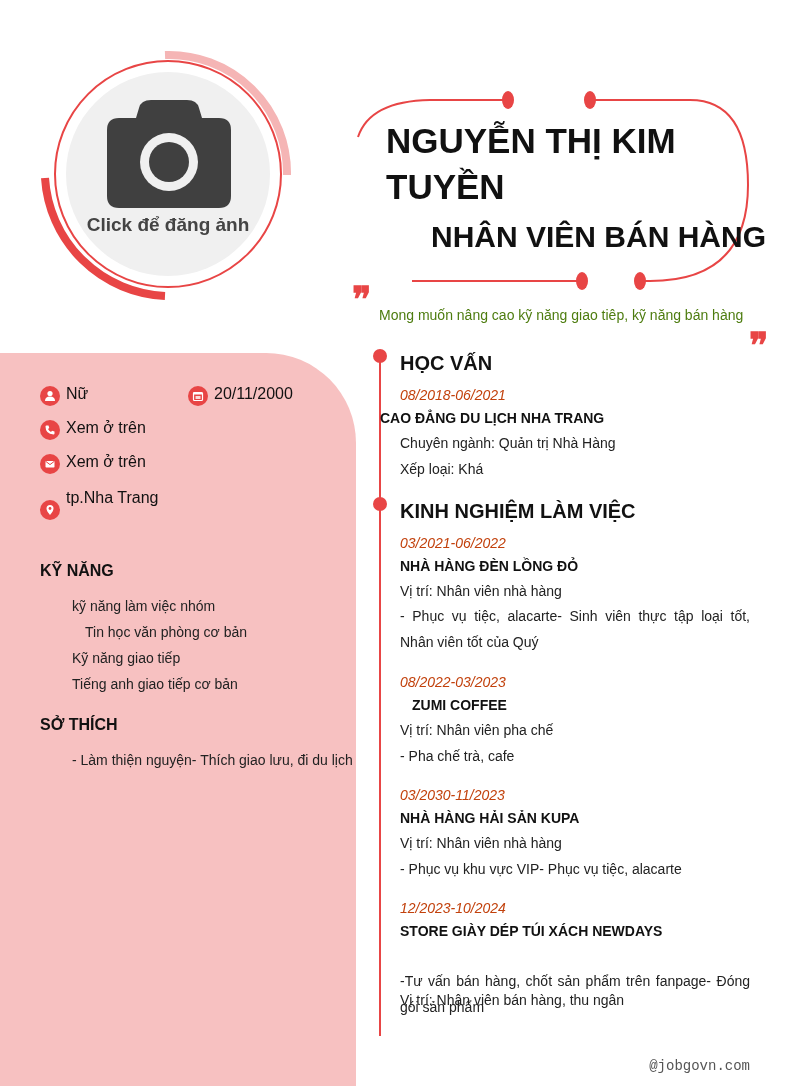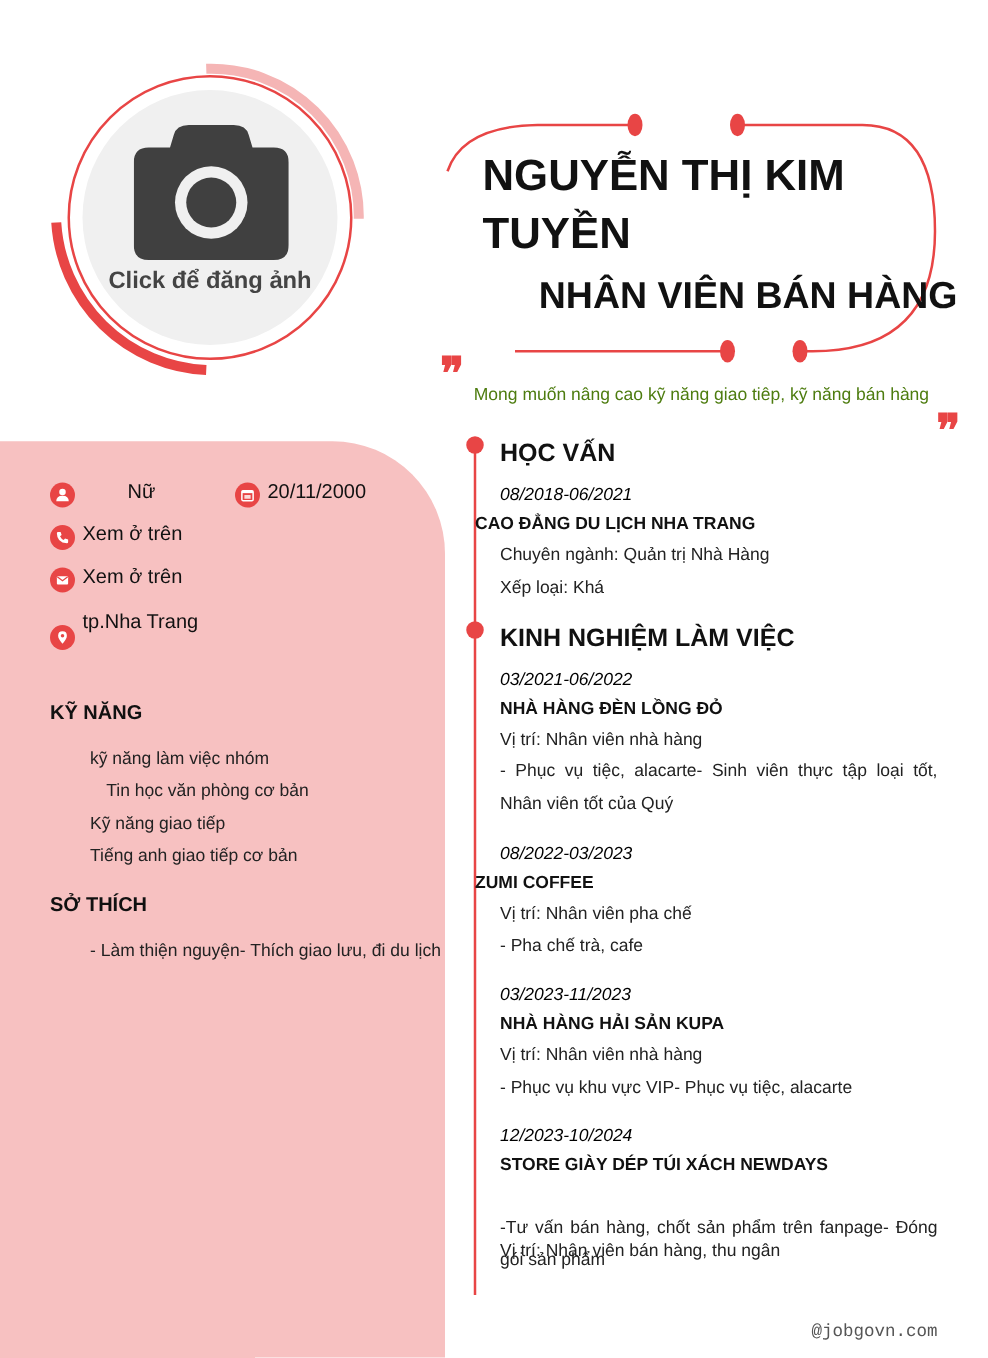--- a/index.html
+++ b/index.html
@@ -30,21 +30,21 @@
   .c-icon { width:20px; height:20px; border-radius:50%; background:#e84545; margin-right:6px; flex-shrink:0; display:flex; align-items:center; justify-content:center; margin-top:1px; }
   .c-icon svg { width:12px; height:12px; }
 
   .section-title { font-size:16px; font-weight:bold; color:#111; }
   .skill { font-size:14px; color:#222;margin-left:32px; }
 
   
   .timeline-line { left:379px; top:356px; width:2px; height:680px; background:#e84545; }
   .t-dot { width:14px; height:14px; background:#e84545; border-radius:50%; }
   .r-title { font-size:20px; font-weight:bold; color:#111; }
-  .r-date { font-size:14px; font-style:italic; color:#000000; }
+  .r-date { font-size:14px; font-style:italic; color:#c2410c; }
   .r-org { font-size:14px; font-weight:bold; color:#111; }
   .r-text { font-size:14px; color:#222; }
   .r-just { text-align:justify; width:350px; line-height:26px; }
 
   .watermark { right:40px; top:1058px; font-family:"Liberation Mono", monospace; font-size:14px; color:#555; }
 </style>
 </head>
 <body>
 
 <div class="abs left-panel"></div>
@@ -78,21 +78,21 @@
 <div class="abs name">
   <div>NGUYỄN THỊ KIM</div>
   <div>TUYỀN</div>
 </div>
 <div class="abs job-title">NHÂN VIÊN BÁN HÀNG</div>
 
 <div class="abs quote-left">❞</div>
 <div class="abs objective">Mong muốn nâng cao kỹ năng giao tiêp, kỹ năng bán hàng</div>
 <div class="abs quote-right">❞</div>
 
-<div class="abs contact-row" style="left:40px;top:385px;gap:36px;">
+<div class="abs contact-row" style="left:40px;top:385px;">
   <span class="c-icon">
     <svg viewBox="0 0 12 12">
         <circle cx="6" cy="3.5" r="2.6" fill="#fff"></circle>
         <path d="M1,11 Q1,6.5 6,6.5 Q11,6.5 11,11 Z" fill="#fff"></path>
       </svg>
   </span>
   <span>Nữ</span>
 </div>
 <div class="abs contact-row" style="left:188px;top:385px;">
   <span class="c-icon">
@@ -153,25 +153,25 @@
 <div class="abs r-text" style="left:400px;top:461px;">Xếp loại: Khá</div>
 
 <div class="abs r-title" style="left:400px;top:500px;">KINH NGHIỆM LÀM VIỆC</div>
 
 <div class="abs r-date" style="left:400px;top:535px;">03/2021-06/2022</div>
 <div class="abs r-org" style="left:400px;top:558px;">NHÀ HÀNG ĐÈN LỒNG ĐỎ</div>
 <div class="abs r-text" style="left:400px;top:583px;">Vị trí: Nhân viên nhà hàng</div>
 <div class="abs r-text r-just" style="left:400px;top:603px;">- Phục vụ tiệc, alacarte- Sinh viên thực tập loại tốt, Nhân viên tốt của Quý</div>
 
 <div class="abs r-date" style="left:400px;top:674px;">08/2022-03/2023</div>
-<div class="abs r-org" style="left:380px;top:697px;">ZUMI COFFEE</div>
+<div class="abs r-org" style="left:412px;top:697px;">ZUMI COFFEE</div>
 <div class="abs r-text" style="left:400px;top:722px;">Vị trí: Nhân viên pha chế</div>
 <div class="abs r-text" style="left:400px;top:748px;">- Pha chế trà, cafe</div>
 
-<div class="abs r-date" style="left:400px;top:787px;">03/2023-11/2023</div>
+<div class="abs r-date" style="left:400px;top:787px;">03/2030-11/2023</div>
 <div class="abs r-org" style="left:400px;top:810px;">NHÀ HÀNG HẢI SẢN KUPA</div>
 <div class="abs r-text" style="left:400px;top:835px;">Vị trí: Nhân viên nhà hàng</div>
 <div class="abs r-text" style="left:400px;top:861px;">- Phục vụ khu vực VIP- Phục vụ tiệc, alacarte</div>
 
 <div class="abs r-date" style="left:400px;top:900px;">12/2023-10/2024</div>
 <div class="abs r-org" style="left:400px;top:923px;">STORE GIÀY DÉP TÚI XÁCH NEWDAYS</div>
 <div class="abs r-text" style="left:400px;top:948px;margin-top:44px;">Vị trí: Nhân viên bán hàng, thu ngân</div>
 <div class="abs r-text r-just" style="left:400px;top:968px;">-Tư vấn bán hàng, chốt sản phẩm trên fanpage- Đóng gói sản phẩm</div>
 
 <div class="abs watermark">@jobgovn.com</div>

